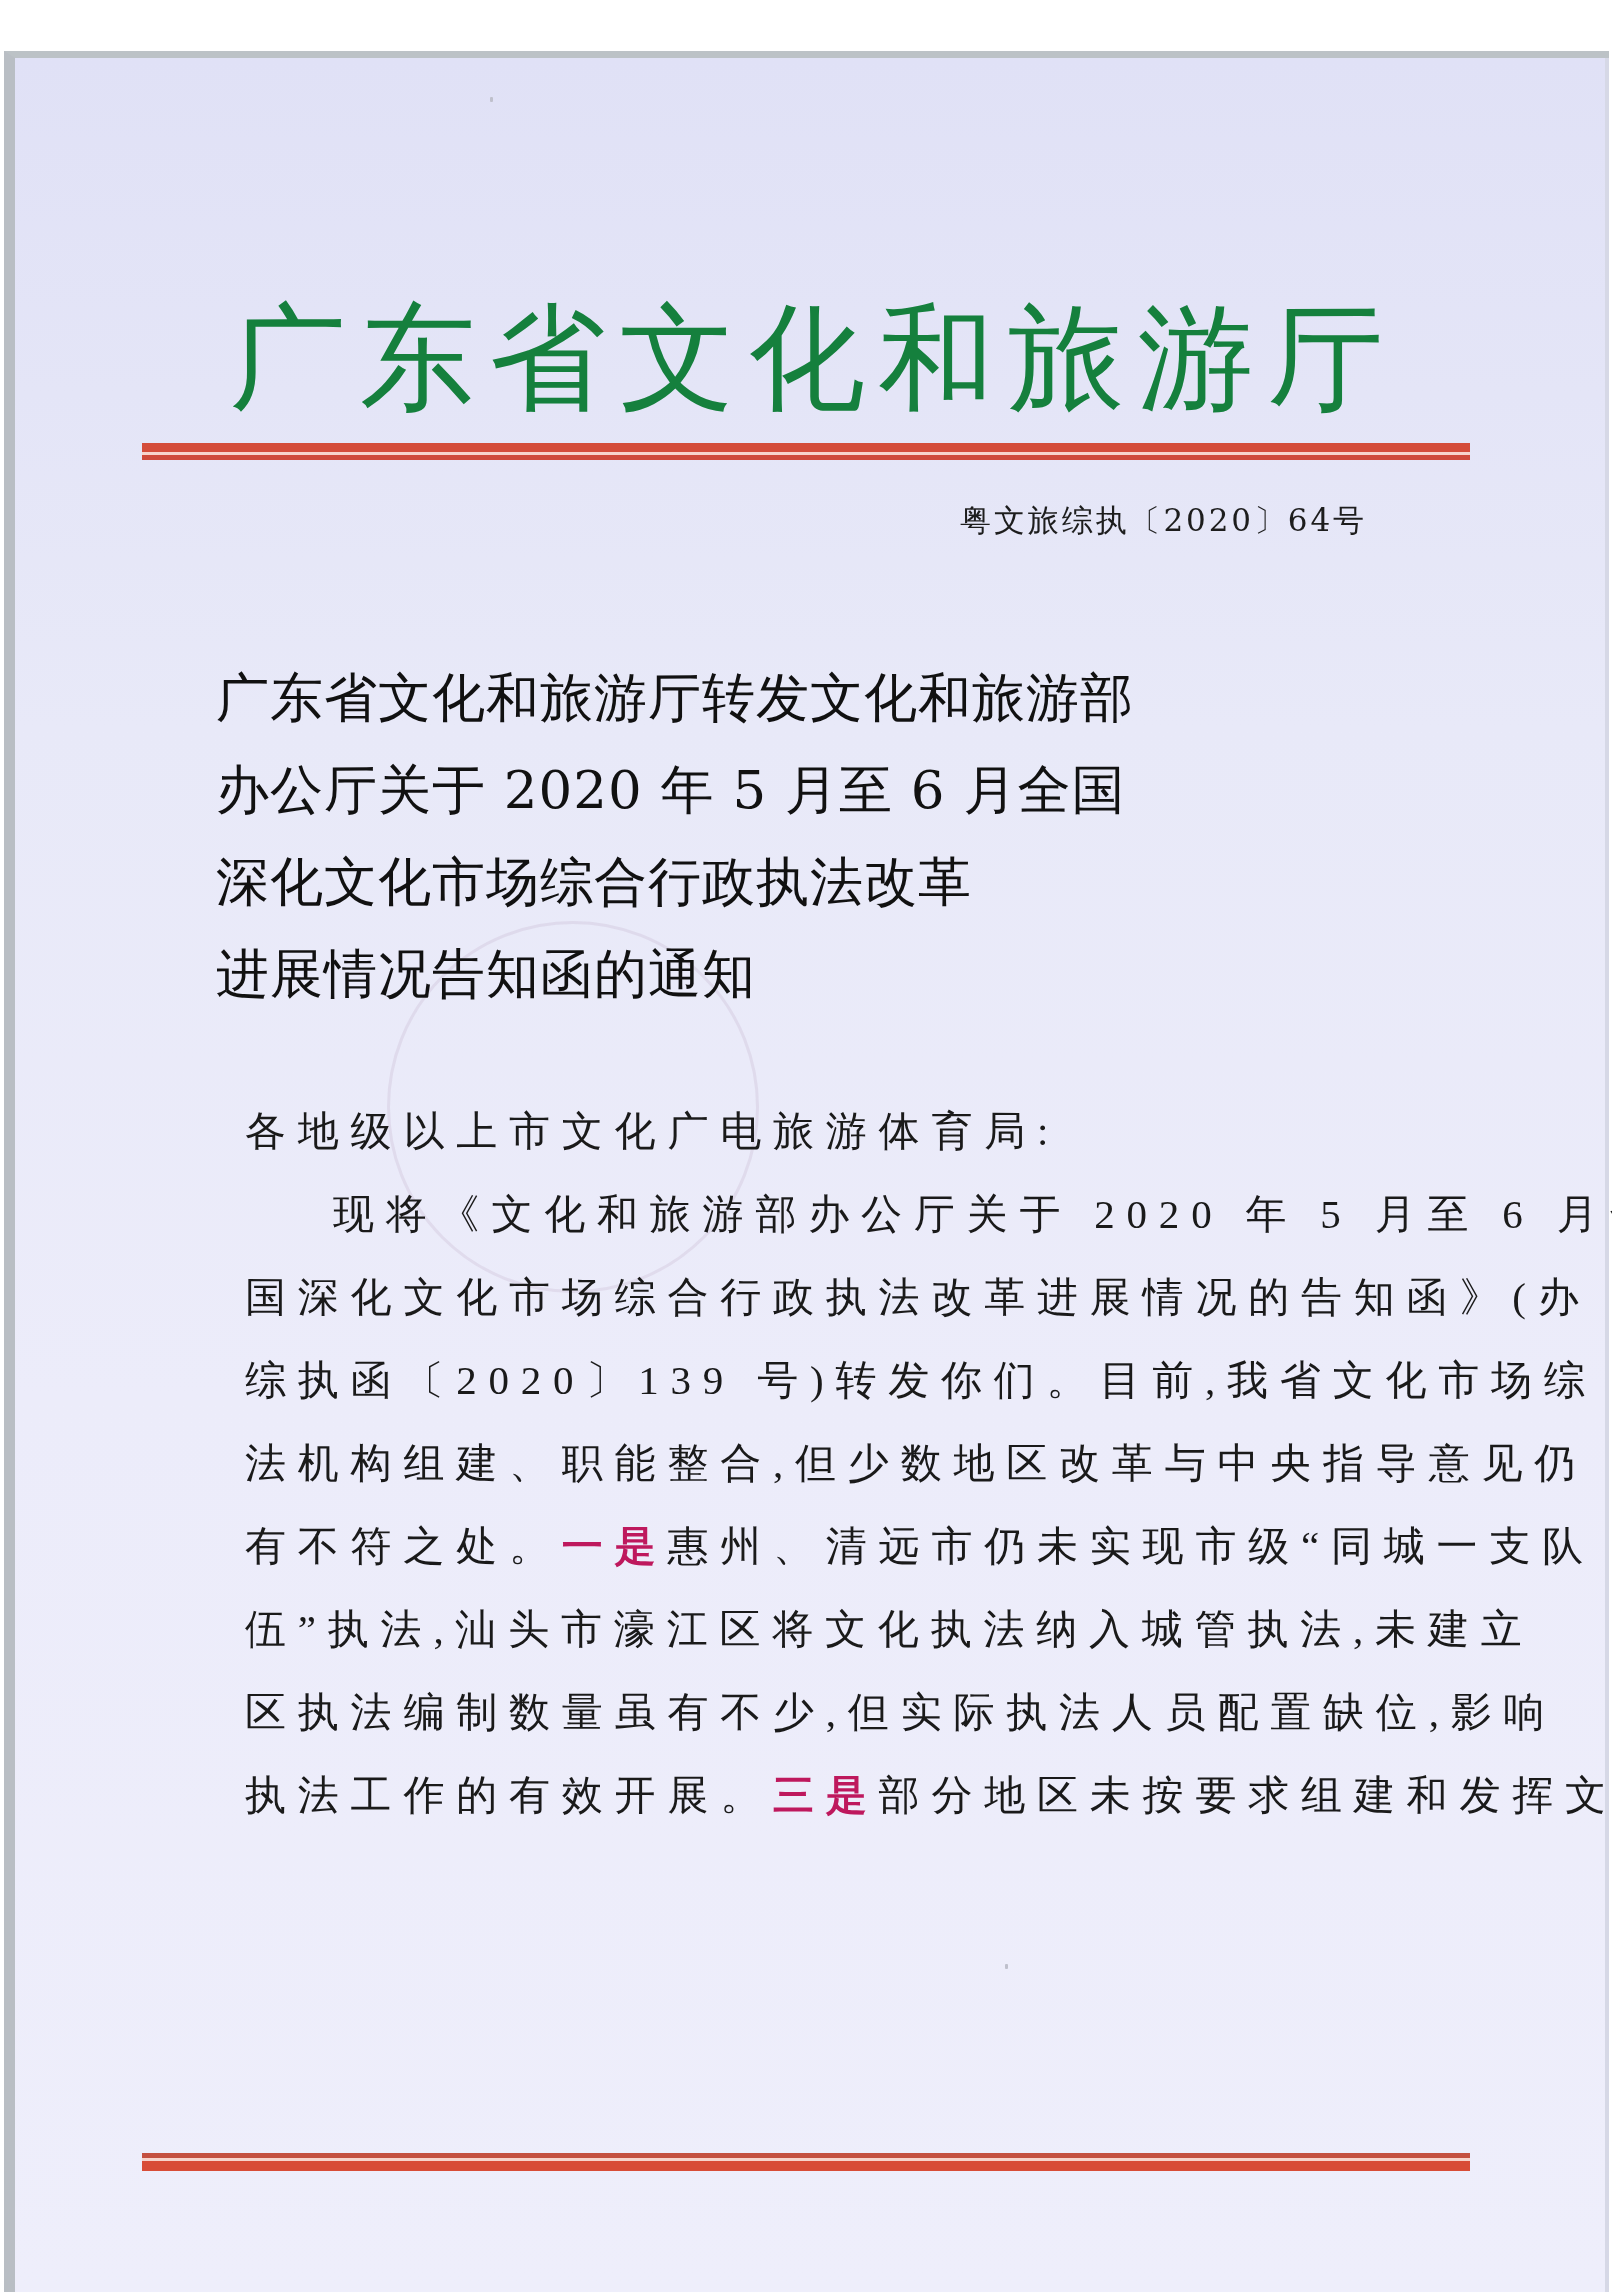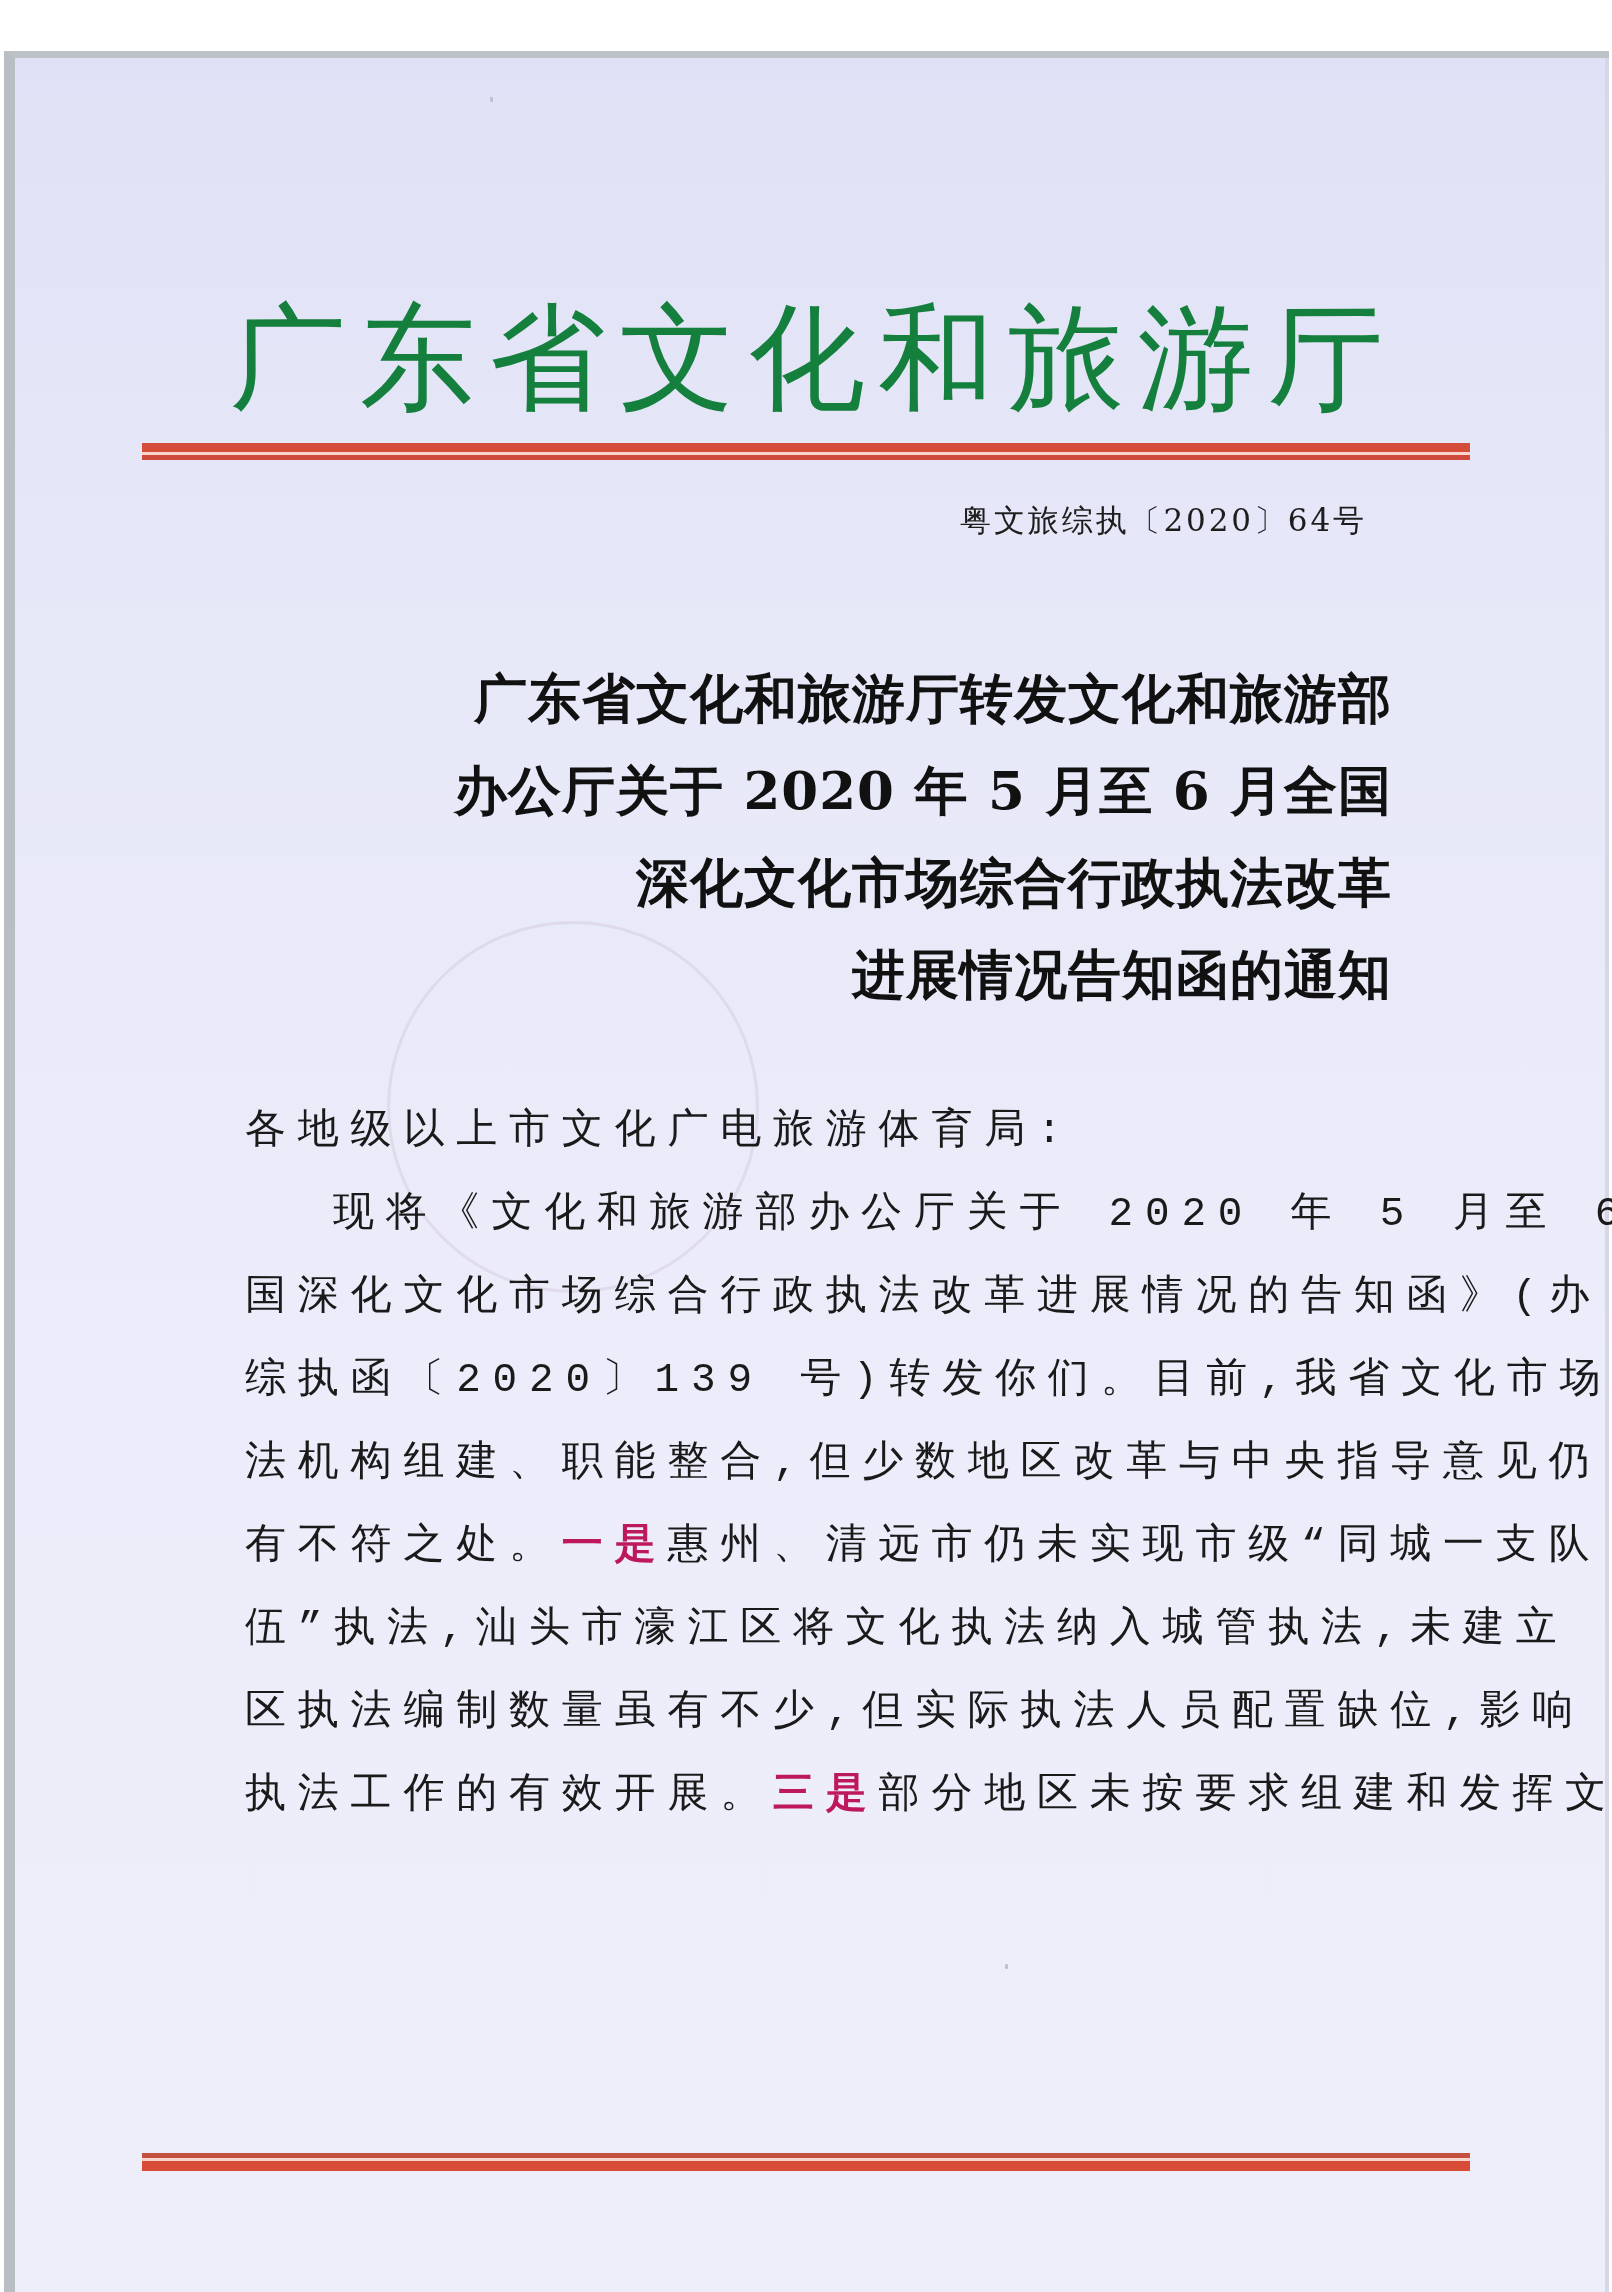--- a/index.html
+++ b/index.html
@@ -92,38 +92,38 @@
     line-height: 51px;
     color: #1d1d1d;
     letter-spacing: 2.9px;
     white-space: nowrap;
   }
   .title {
     position: absolute;
     left: 216px;
     top: 652px;
     width: 1176px;
-    text-align: right;
+    text-align: left;
     font-family: "DejaVu Serif", serif;
-    font-weight: bold;
+    font-weight: normal;
     font-size: 53px;
     line-height: 92px;
     color: #111111;
     letter-spacing: 1px;
   }
   .title .tline {
     display: block;
     white-space: nowrap;
   }
   .body-text {
     position: absolute;
     left: 245px;
     top: 1090px;
     width: 1137px;
-    font-family: Liberation Mono, monospace;
+    font-family: Liberation Serif, serif;
     font-size: 41px;
     line-height: 83px;
     color: #1a1a1a;
   }
   .body-text .line {
     display: block;
     white-space: nowrap;
     letter-spacing: 11.8px;
   }
   .body-text .indent {

